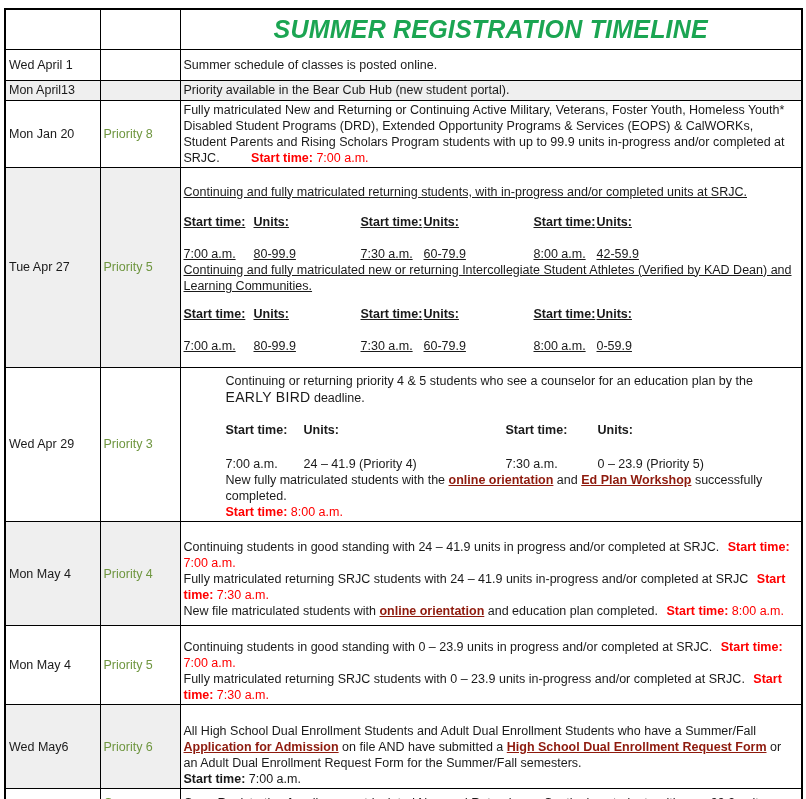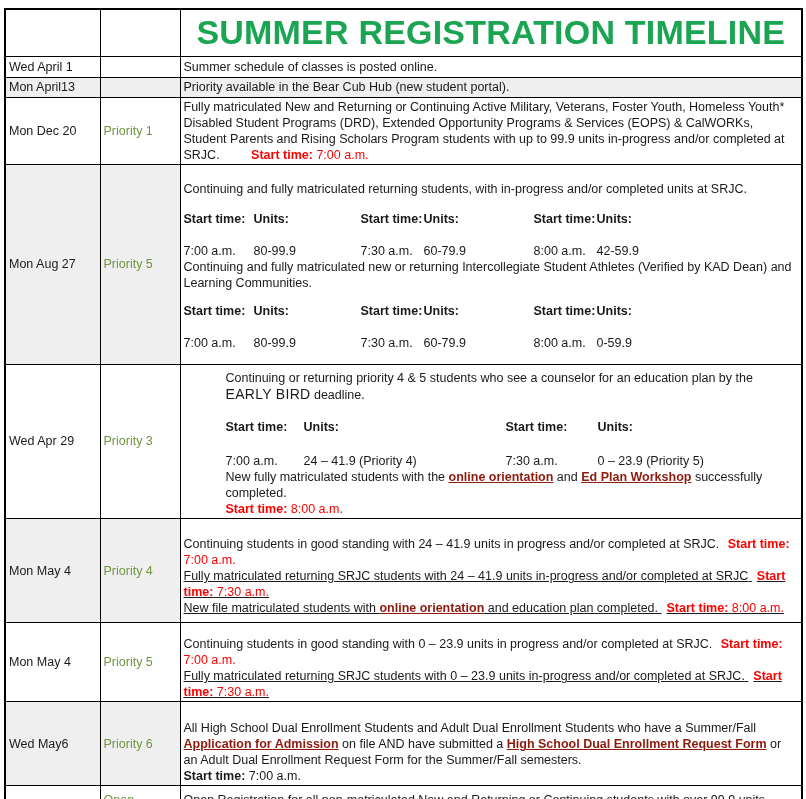--- a/index.html
+++ b/index.html
@@ -4,42 +4,42 @@
 <style>
   html,body{margin:0;padding:0;background:#fff;}
   body{font-family:"Liberation Sans", sans-serif; color:#1a1a1a; -webkit-font-smoothing:antialiased;}
   .sheet{width:806px;height:799px;position:relative;background:#fff;overflow:hidden;}
   table.tl{border-collapse:collapse;table-layout:fixed;width:797px;margin:8px 4px 0 4px;background:#fff;}
   table.tl td{border:1px solid #000;vertical-align:middle;padding:1px 3px;font-size:12.5px;line-height:1.28;overflow:hidden;}
   table.tl{border:2px solid #000;}
   col.c-date{width:95px;} col.c-pri{width:80px;} col.c-main{width:622px;}
 
   .title-cell{text-align:center;}
-  .title-text{color:#1ba552;font-weight:bold;font-size:34px;letter-spacing:.2px;white-space:nowrap;}
+  .title-text{color:#1ba552;font-weight:bold;font-size:25px;letter-spacing:.2px;white-space:nowrap;font-style:italic;}
   .hdr{color:#1f3864;font-weight:bold;font-size:15px;text-align:center;line-height:1.15;}
   .date-cell{font-size:15px;padding-left:2px;white-space:nowrap;}
   .pri-cell{color:#6f9640;font-size:17.5px;line-height:1.05;padding-left:2px;}
   .shade{background:#efefef;margin-top:8px;}
   .content{vertical-align:middle;}
   .content p{margin:0;}
   .topalign{vertical-align:top;}
 
   .red{color:#ff0000;}
   .red-b{color:#ff0000;font-weight:bold;}
   .blk-b{font-weight:bold;}
   .gap-lg{padding-left:28px;}
   .gap-sm{padding-left:5px;}
   a.mlink{color:#8e1a0d;font-weight:bold;text-decoration:underline;cursor:pointer;}
   .earlybird{font-size:14px;letter-spacing:.3px;}
 
   .grid6{display:grid;grid-template-columns:70px 107px 63px 110px 63px auto;}
   .grid4{display:grid;grid-template-columns:78px 202px 92px auto;}
   .lbl{font-weight:bold;}
   .mt14{margin-top:14px;} .mt16{margin-top:16px;} .mt18{margin-top:18px;}
-  .mt12{margin-top:12px;} .mt10{margin-top:10px;text-decoration:underline;}
+  .mt12{margin-top:12px;} .mt10{margin-top:10px;}
   .p6{line-height:1.2;}
 </style>
 </head>
 <body>
 
 <div class="sheet">
 <table class="tl">
   <colgroup>
         <col class="c-date">
         <col class="c-pri">
@@ -49,52 +49,52 @@
   <tbody>
         <tr style="height:40px;">
     <td></td>
     <td></td>
     <td class="title-cell">
       <span class="title-text">SUMMER REGISTRATION TIMELINE</span>
     </td>
   </tr>
 
 
-  <tr style="height:21px;">
+  <tr style="height:31px;">
     <td class="date-cell">Wed April 1</td>
     <td></td>
     <td class="content">
       <p><span>Summer schedule of classes is posted online.</span></p>
     </td>
   </tr>
 
   <tr style="height:20px;">
     <td class="date-cell shade">Mon April13</td>
     <td class="shade"></td>
     <td class="content shade">
       <p><span>Priority available in the Bear Cub Hub (new student portal).</span></p>
     </td>
   </tr>
 
   <tr style="height:53px;">
-    <td class="date-cell">Mon Dec 20</td>
-    <td class="pri-cell">Priority 1</td>
+    <td class="date-cell">Mon Jan 20</td>
+    <td class="pri-cell">Priority 8</td>
     <td class="content">
       <p>
         <span>Fully matriculated New and Returning or Continuing Active Military, Veterans, Foster Youth, Homeless Youth* Disabled Student Programs (DRD), Extended Opportunity Programs &amp; Services (EOPS) &amp; CalWORKs, Student Parents and Rising Scholars Program students with up to 99.9 units in-progress and/or completed at SRJC.</span>
         <span class="red-b gap-lg">Start time:</span>
         <span class="red">7:00 a.m.</span>
       </p>
     </td>
   </tr>
 
   <tr style="height:200px;">
-    <td class="date-cell shade">Mon Aug 27</td>
+    <td class="date-cell shade">Tue Apr 27</td>
     <td class="pri-cell shade">Priority 5</td>
-    <td class="content topalign" style="padding-top:4px;">
+    <td class="content topalign" style="padding-top:4px;text-decoration:underline;">
       <p><span>Continuing and fully matriculated returning students, with in-progress and/or completed units at SRJC.</span></p>
       <div class="grid6 mt14">
         <span class="lbl">Start time:</span>
         <span class="lbl">Units:</span>
         <span class="lbl">Start time:</span>
         <span class="lbl">Units:</span>
         <span class="lbl">Start time:</span>
         <span class="lbl">Units:</span>
       </div>
       <div class="grid6 mt16">

